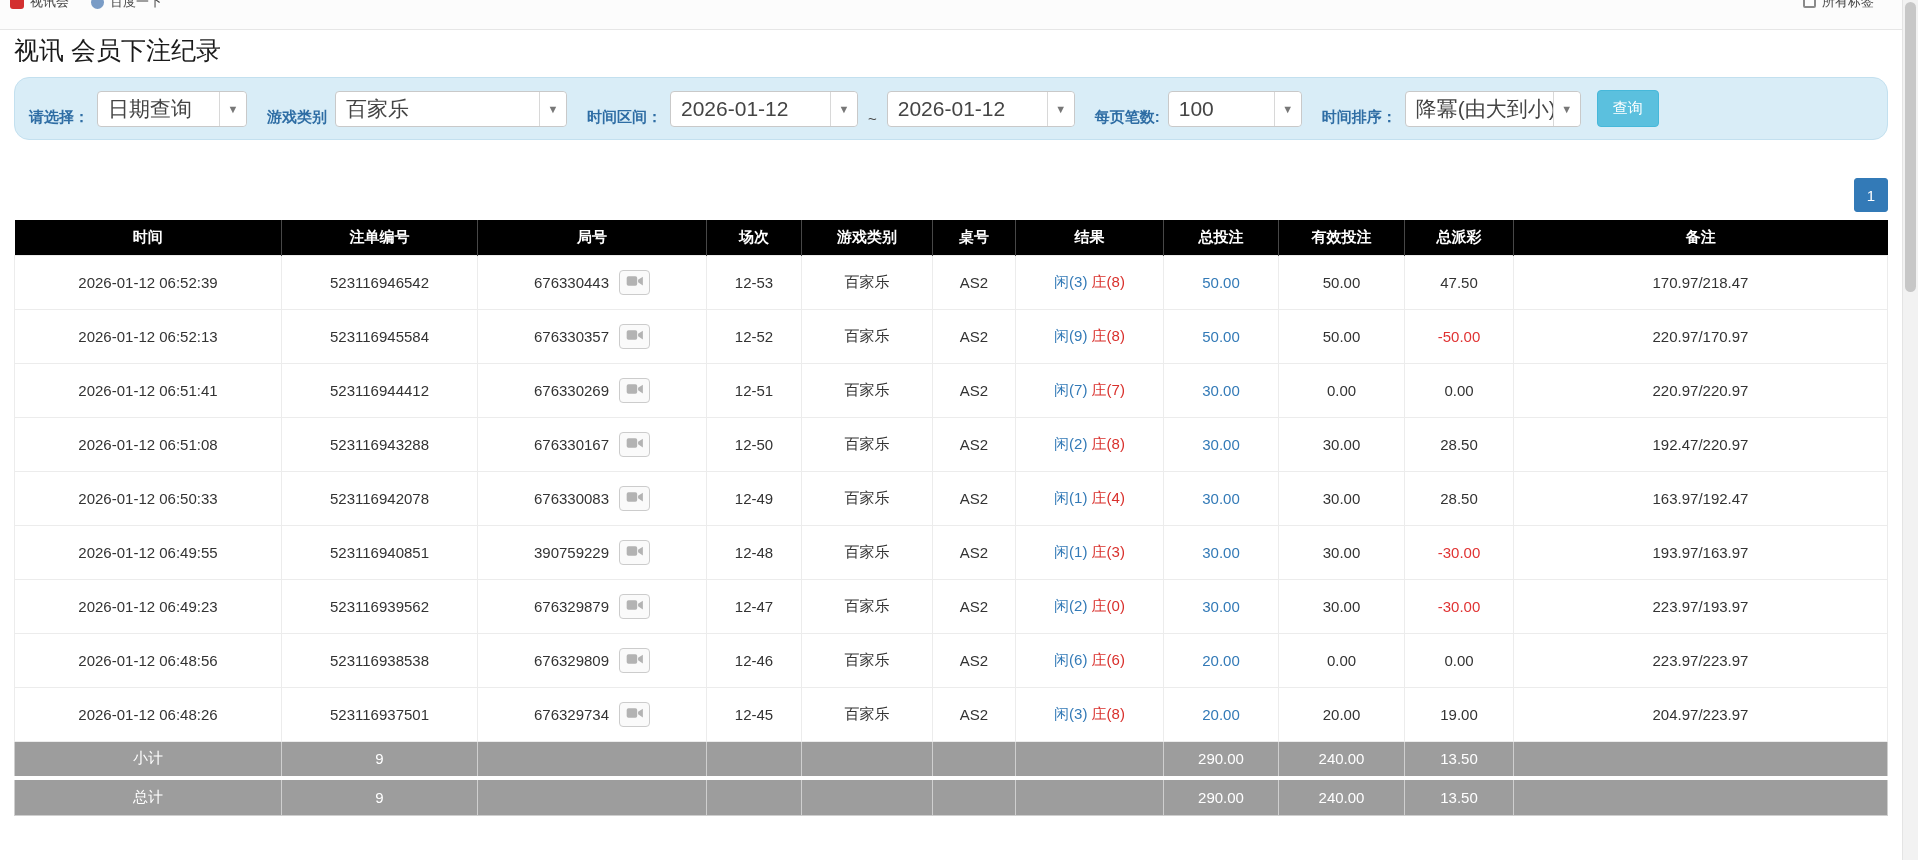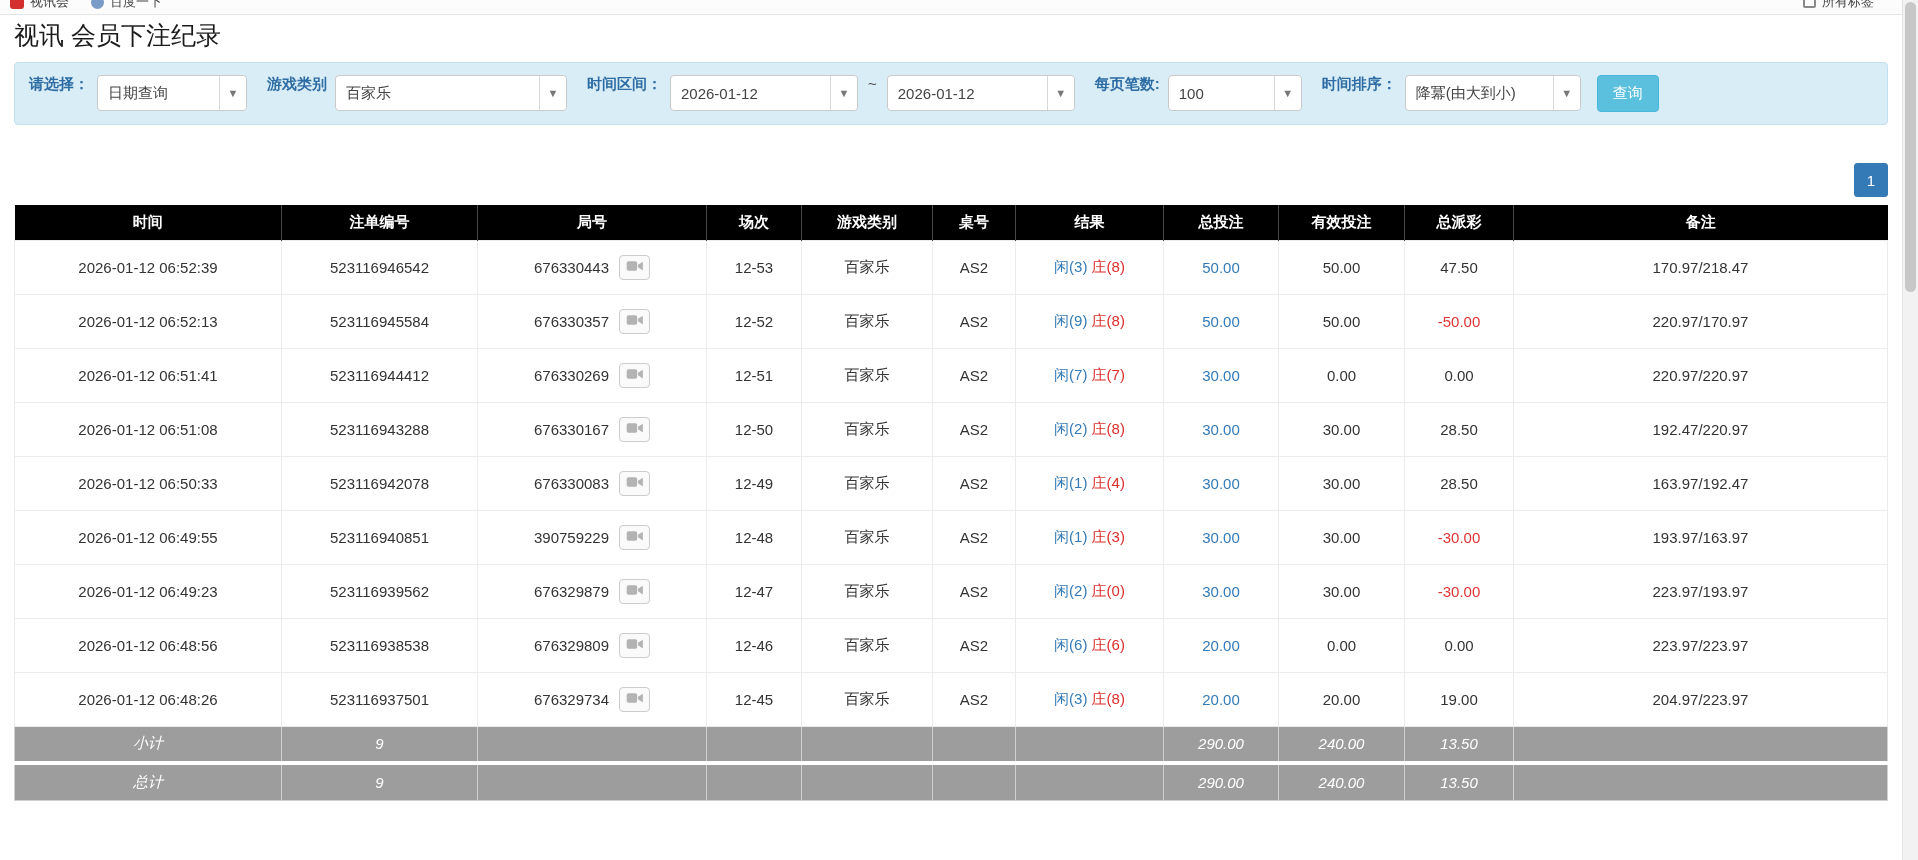--- a/index.html
+++ b/index.html
@@ -13,36 +13,36 @@
     height: 860px;
   }
 
   
   .scrollbar { position: fixed; top: 0; right: 0; width: 16px; height: 100%; background: #f2f2f2; border-left: 1px solid #e4e4e4; }
   .scroll-thumb { position: absolute; top: 2px; left: 2px; width: 11px; height: 290px; background: #c7c7c7; border-radius: 6px; }
 
   .content { padding: 0 14px; margin-right: 16px; }
 
   
-  .bookmarks { height: 15px; overflow: hidden; background: #fcfcfc; border-bottom: 1px solid #e6e6e6; margin-right: 16px; }
+  .bookmarks { height: 30px; overflow: hidden; background: #fcfcfc; border-bottom: 1px solid #e6e6e6; margin-right: 16px; }
   .bookmarks-inner { display: flex; align-items: center; gap: 22px; height: 26px; margin-top: -11px; padding: 0 28px 0 10px; font-size: 13px; color: #444; }
   .bm-item { display: inline-flex; align-items: center; gap: 6px; white-space: nowrap; }
   .fav-red { width: 14px; height: 14px; background: #d32f2f; border-radius: 3px; display: inline-block; }
   .fav-blue { width: 13px; height: 13px; background: #7a9cc6; border-radius: 50%; display: inline-block; }
   .bm-right { margin-left: auto; display: inline-flex; align-items: center; gap: 6px; white-space: nowrap; }
   .folder-ico { width: 13px; height: 11px; border: 2px solid #8a8a8a; border-radius: 2px; display: inline-block; }
 
   .page-title { font-size: 25px; font-weight: 500; color: #1a1a1a; margin: 4px 0 10px 0; }
 
   
-  .filter-panel { display: flex; align-items: flex-start; background: #d9edf7; border: 1px solid #c3e0ef; border-radius: 4px; padding: 12px 14px; gap: 8px; }
+  .filter-panel { display: flex; align-items: flex-end; background: #d9edf7; border: 1px solid #c3e0ef; border-radius: 15px; padding: 12px 14px; gap: 8px; }
   .f-label { color: #2e6da4; font-weight: 700; font-size: 15px; white-space: nowrap; }
   .gap-lg { margin-left: 12px; }
   .combo { display: flex; align-items: stretch; background: #fff; border: 1px solid #c9c9c9; border-radius: 4px; height: 36px; cursor: pointer; }
-  .combo-text { flex: 1; display: flex; align-items: center; padding: 0 10px; font-size: 15px; color: #444; white-space: nowrap; overflow: hidden; }
+  .combo-text { flex: 1; display: flex; align-items: center; padding: 0 10px; font-size: 21px; color: #444; white-space: nowrap; overflow: hidden; }
   .combo-arrow { width: 27px; display: flex; align-items: center; justify-content: center; border-left: 1px solid #d8d8d8; color: #777; font-size: 11px; border-radius: 0 4px 4px 0; background: #fff; }
   .tilde { font-size: 15px; color: #444; padding: 0 2px; }
   .btn-query { background: #5bc0de; border: 1px solid #46b8da; color: #fff; font-size: 15px; padding: 8px 15px; border-radius: 4px; margin-left: 8px; cursor: pointer; }
 
   
   .info-bar { display: flex; justify-content: space-between; align-items: center; background: #eef6e4; border-radius: 3px; margin-top: 12px; padding: 10px 14px; font-size: 15px; }
   .info-left { color: #555; }
   .info-right { color: #e03333; }
 
   
@@ -53,21 +53,21 @@
   table.records { width: 100%; border-collapse: collapse; margin-top: 8px; table-layout: fixed; }
   thead th { background: #000; color: #fff; font-size: 15px; font-weight: 700; height: 35px; border-right: 1px solid #474747; }
   thead th:last-child { border-right: none; }
   tbody td { height: 54px; text-align: center; font-size: 15px; color: #333; border: 1px solid #ececec; background: #fff; overflow: hidden; }
   .bet-link { color: #337ab7; cursor: pointer; }
   .neg { color: #e03333; }
   .player { color: #337ab7; text-align: center; }
   .banker { color: #d9302c; }
   .round-num { vertical-align: middle; }
   .video-btn { display: inline-flex; align-items: center; justify-content: center; border: 1px solid #ccc; background: #fafafa; border-radius: 4px; width: 31px; height: 25px; margin-left: 10px; vertical-align: middle; cursor: pointer; }
-  tr.summary td { background: #9d9d9d; color: #fff; height: 37px; border: 1px solid #cfcfcf; font-size: 15px; font-style: italic; }
+  tr.summary td { background: #9d9d9d; color: #fff; height: 37px; border: 1px solid #cfcfcf; font-size: 15px; }
   tr.summary.grand td { border-top: 4px solid #fff; }
 </style>
 </head>
 <body>
 
 <div class="bookmarks">
   <div class="bookmarks-inner">
     <span class="bm-item">
       <span class="fav-red"></span>
       <span>视讯会</span>

